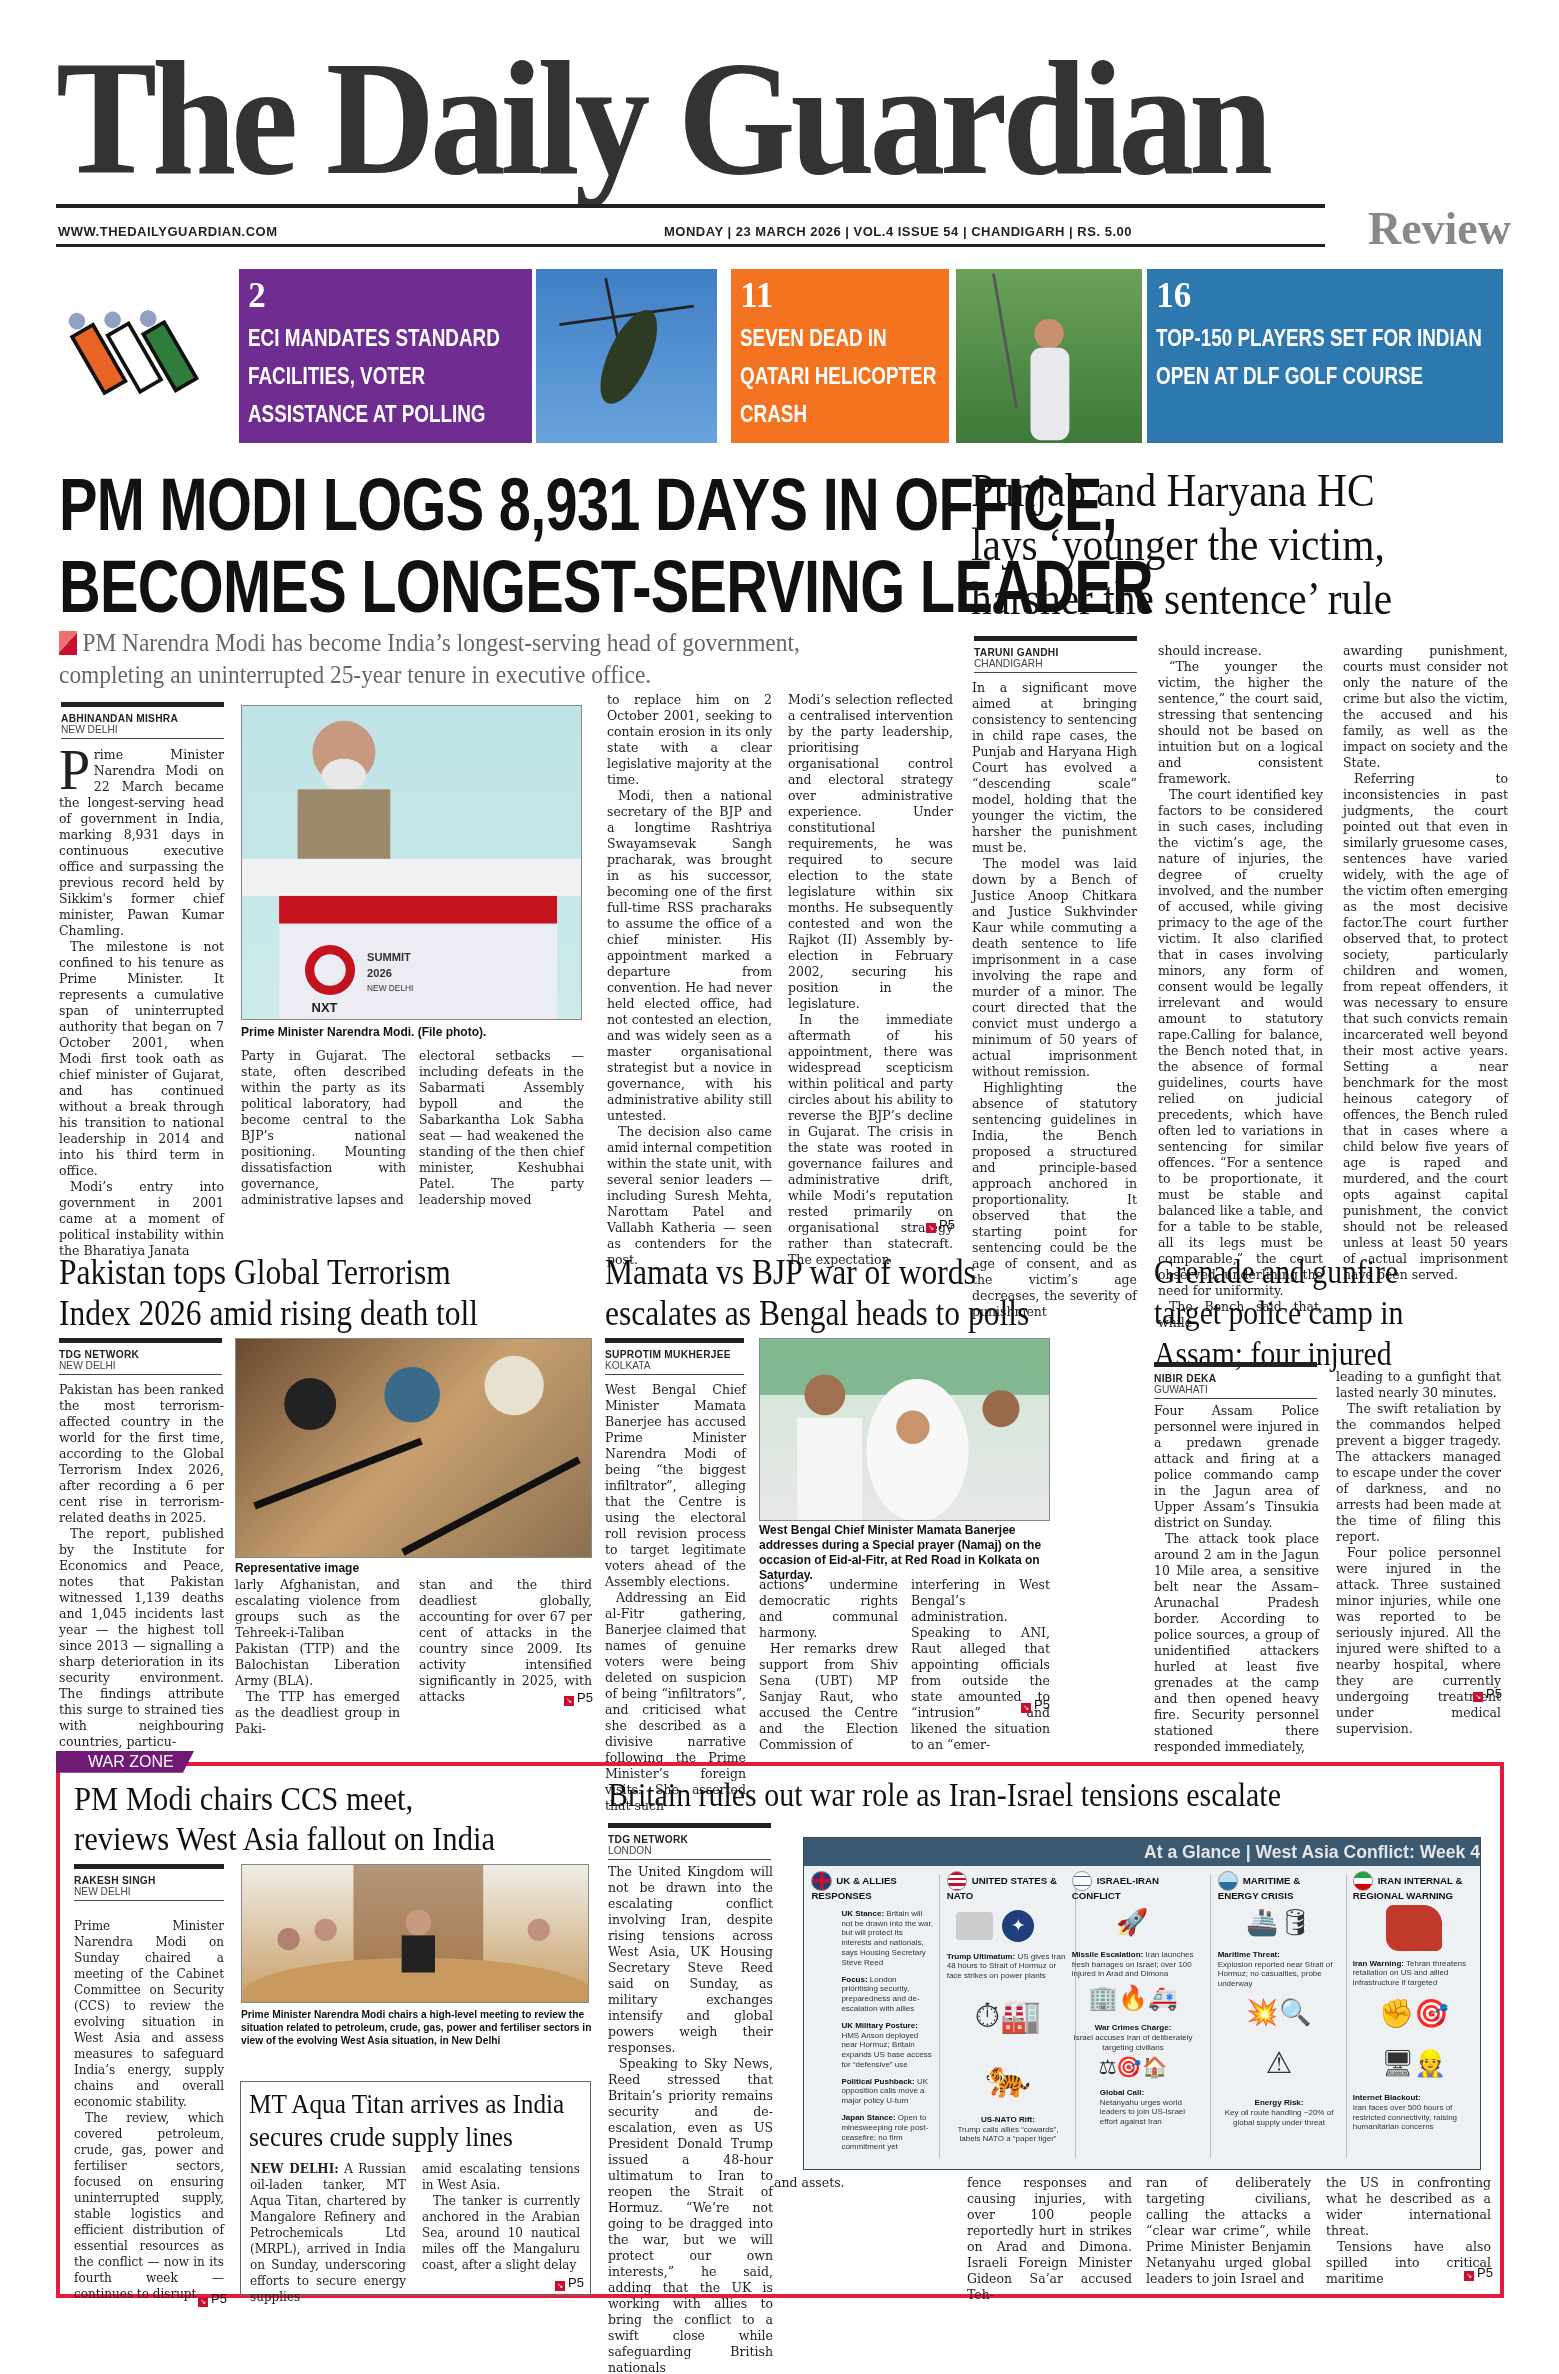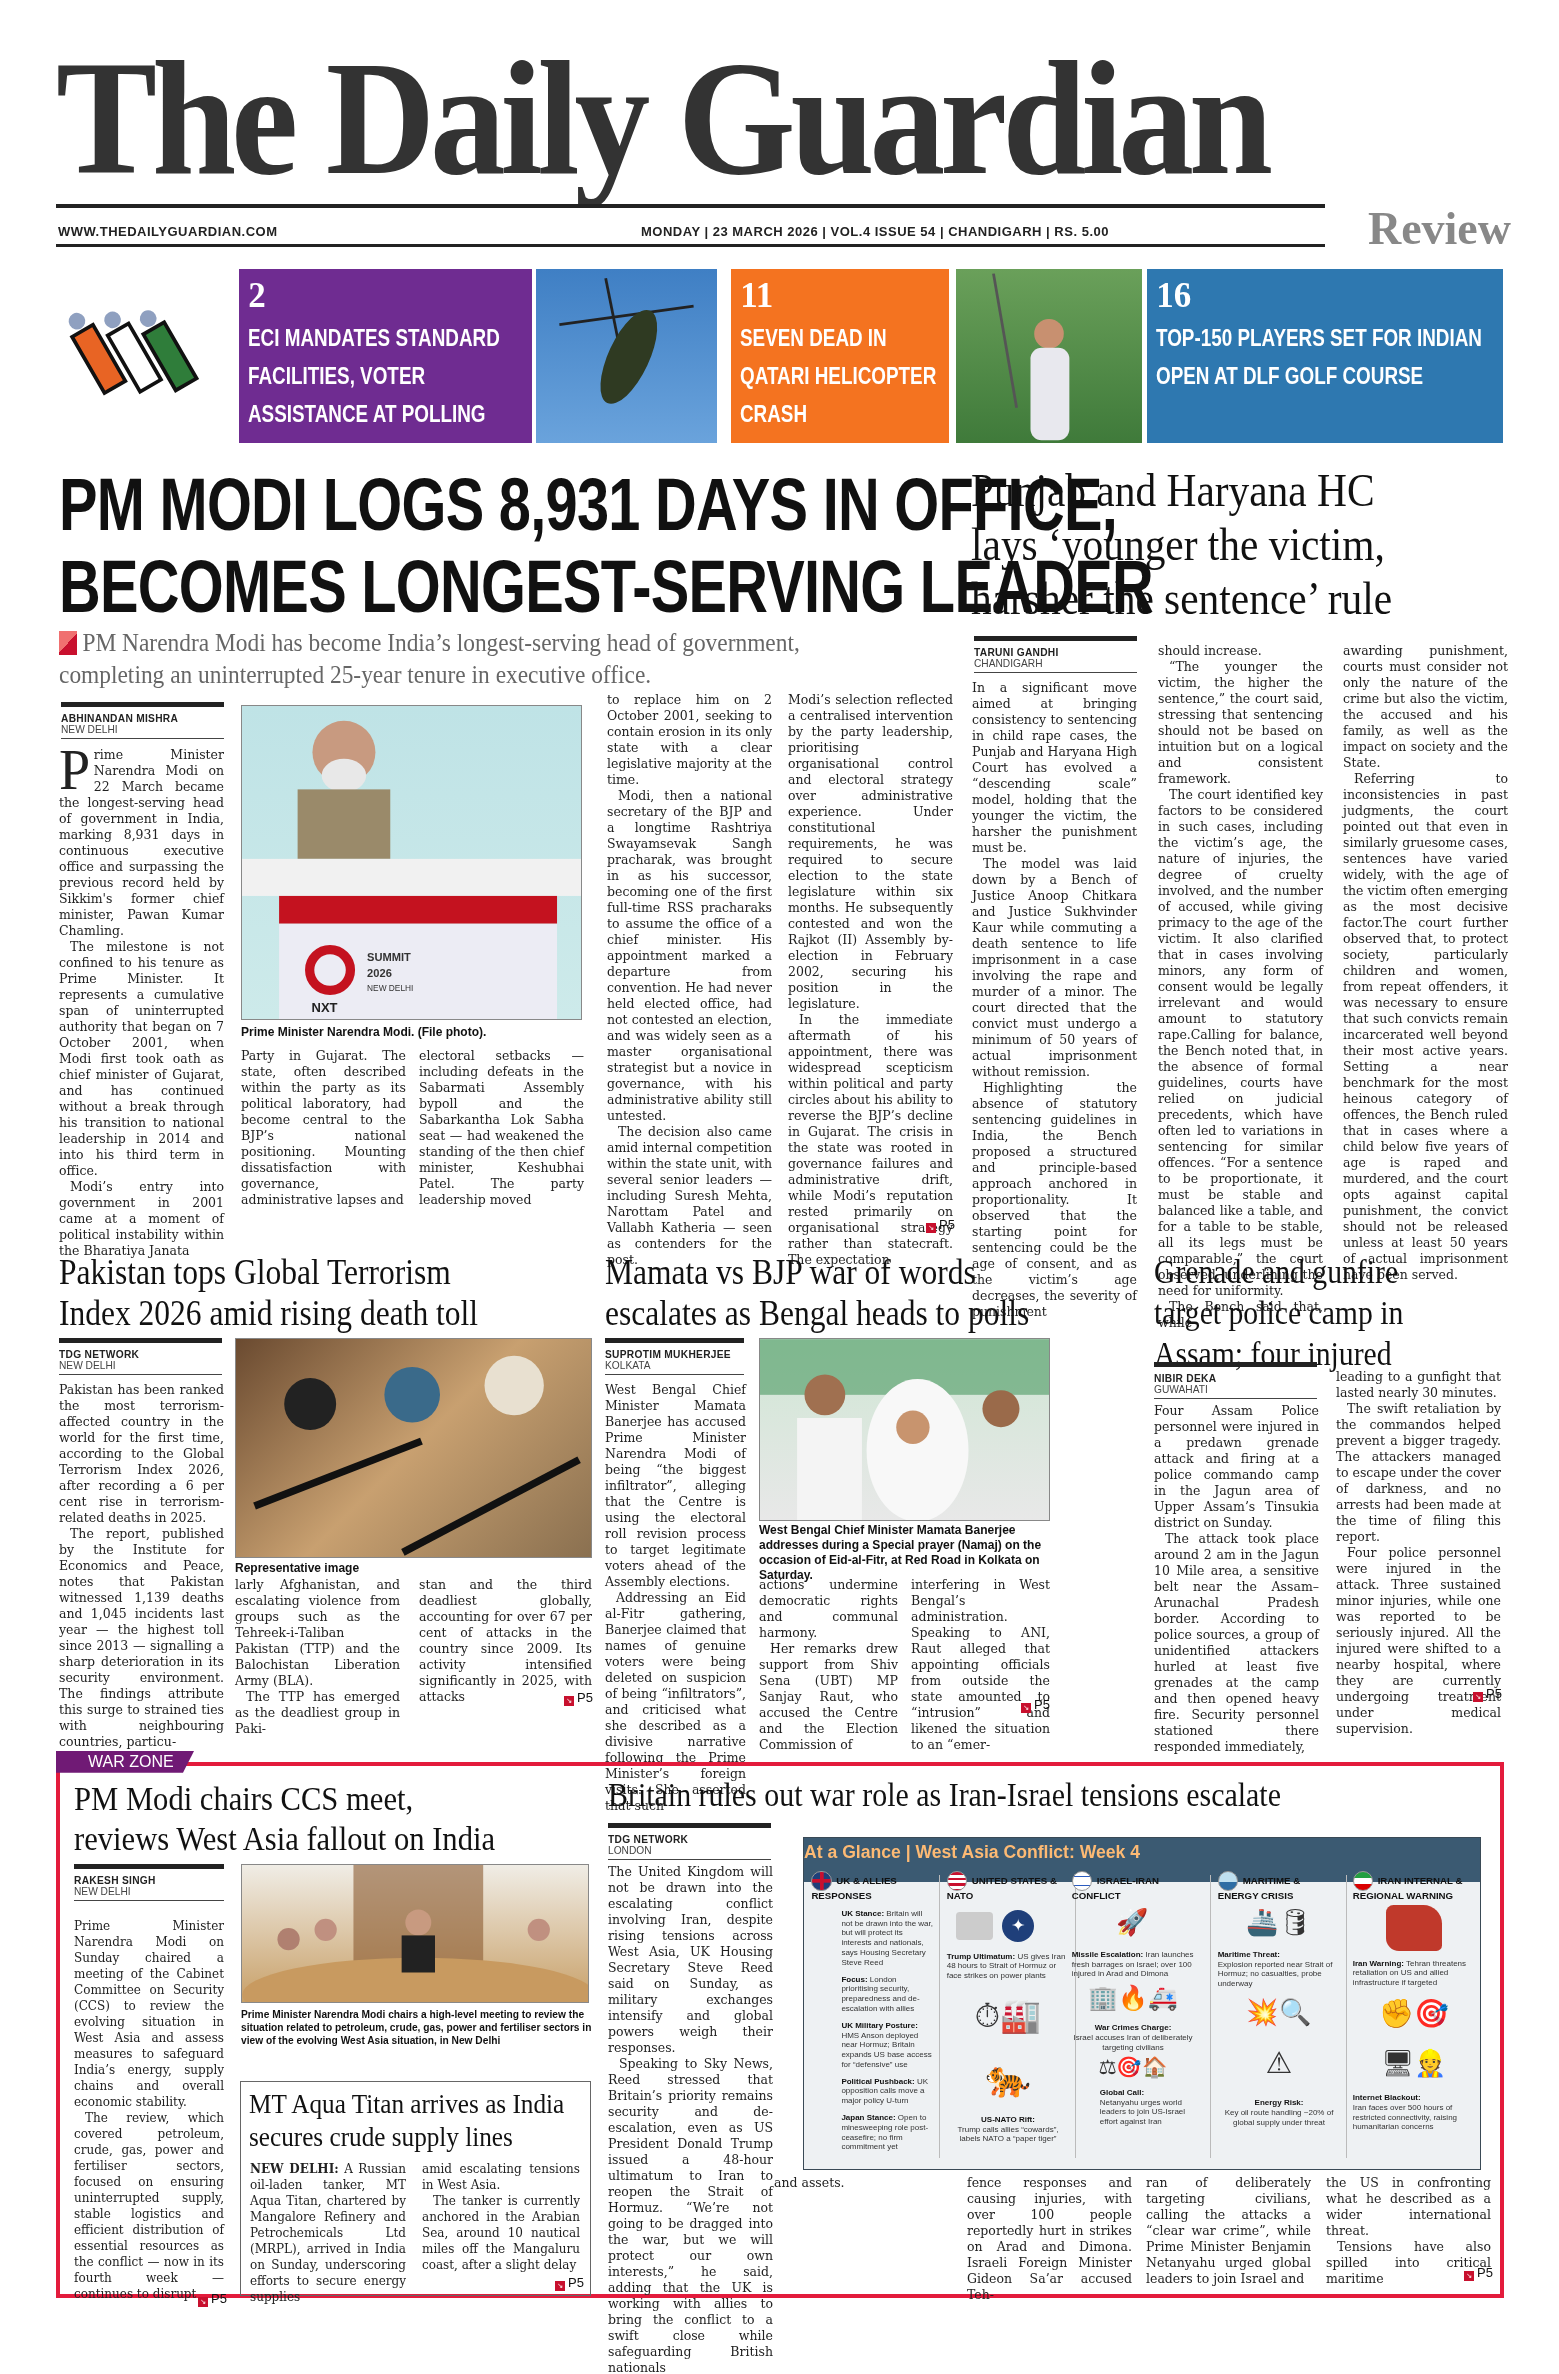--- a/index.html
+++ b/index.html
@@ -21,36 +21,36 @@
 .col{font-family:"DejaVu Serif",serif;font-size:12.5px;line-height:16px;text-align:justify;color:#222;hyphens:auto}
 .col p{text-indent:11px}
 .col p.first{text-indent:0}
 .cap{font-family:"Liberation Sans",sans-serif;font-size:12px;font-weight:bold;color:#111;line-height:1.25}
 .p5{font-family:"Liberation Sans",sans-serif;font-size:13px;color:#111;text-align:right}
 .p5 .sq{display:inline-block;width:10.2px;height:10.2px;background:#c8102e;margin-right:2.8px;vertical-align:-0.9px;color:#fff;font-size:7.4px;line-height:10.2px;text-align:center}
 .photo{border:0.9px solid #888;overflow:hidden}
 .warbox{left:56px;top:1762px;width:1448px;height:536px;border:4.6px solid #e31b3c}
 .wartag{left:56px;top:1751px;background:#701a75;color:#fff;font-family:"Liberation Sans",sans-serif;font-size:16px;padding:1.9px 20.4px 1.9px 32px;clip-path:polygon(0 0,100% 0,92% 100%,0 100%)}
 .glance{left:803px;top:1837px;width:678px;height:333px;border:1.9px solid #3a4a56;background:#eef1f3}
-.glance .hd{background:#3b5a72;color:#fdba74;font-family:"Liberation Sans",sans-serif;font-weight:bold;font-size:17.6px;text-align:left;height:44px;line-height:28px}
+.glance .hd{background:#3b5a72;color:#e5e5e5;font-family:"Liberation Sans",sans-serif;font-weight:bold;font-size:17.6px;text-align:right;height:28px;line-height:28px}
 .gcol{position:absolute;top:33px;height:293px;font-family:"Liberation Sans",sans-serif;font-size:8px;line-height:9.7px;color:#333;padding:0 3.7px}
 .gcol .t{font-weight:bold;font-size:9.7px;line-height:10.2px;color:#111}
 .gcol .item{margin-top:7.4px}
 .gcol .item b{color:#111}
 .gsep{position:absolute;top:37px;width:0.9px;height:283px;background:#bbb}
 .flag{display:inline-block;width:20.4px;height:20.4px;border-radius:50%;vertical-align:middle;margin-right:4.6px;border:0.9px solid #999}
 </style>
 </head>
 <body>
 
 <div class="abs masthead">The Daily Guardian</div>
 <div class="abs rule" style="left:56px;top:204px;width:1269px;"></div>
 <div class="abs review">Review</div>
 <div class="abs infobar" style="left:58px;">WWW.THEDAILYGUARDIAN.COM</div>
-<div class="abs infobar" style="left:641px;">MONDAY | 23 MARCH 2026 | VOL.4 ISSUE 54 | CHANDIGARH | RS. 5.00</div>
+<div class="abs infobar" style="left:664px;">MONDAY | 23 MARCH 2026 | VOL.4 ISSUE 54 | CHANDIGARH | RS. 5.00</div>
 <div class="abs rule" style="left:56px;top:244px;width:1269px;height:2.8px"></div>
 
 <div class="abs" style="left:56px;top:276px;width:176px;height:167px">
   <svg width="176" height="167" viewBox="0 0 190 180">
     <g transform="rotate(-30 95 90)">
       <rect x="40" y="30" width="26" height="70" fill="#e86424" stroke="#111" stroke-width="4"></rect>
       <rect x="74" y="48" width="26" height="70" fill="#fff" stroke="#111" stroke-width="4"></rect>
       <rect x="108" y="66" width="26" height="70" fill="#2f7d3a" stroke="#111" stroke-width="4"></rect>
       <circle cx="53" cy="18" r="9" fill="#8fa0c0"></circle>
         <circle cx="87" cy="36" r="9" fill="#8fa0c0"></circle>

